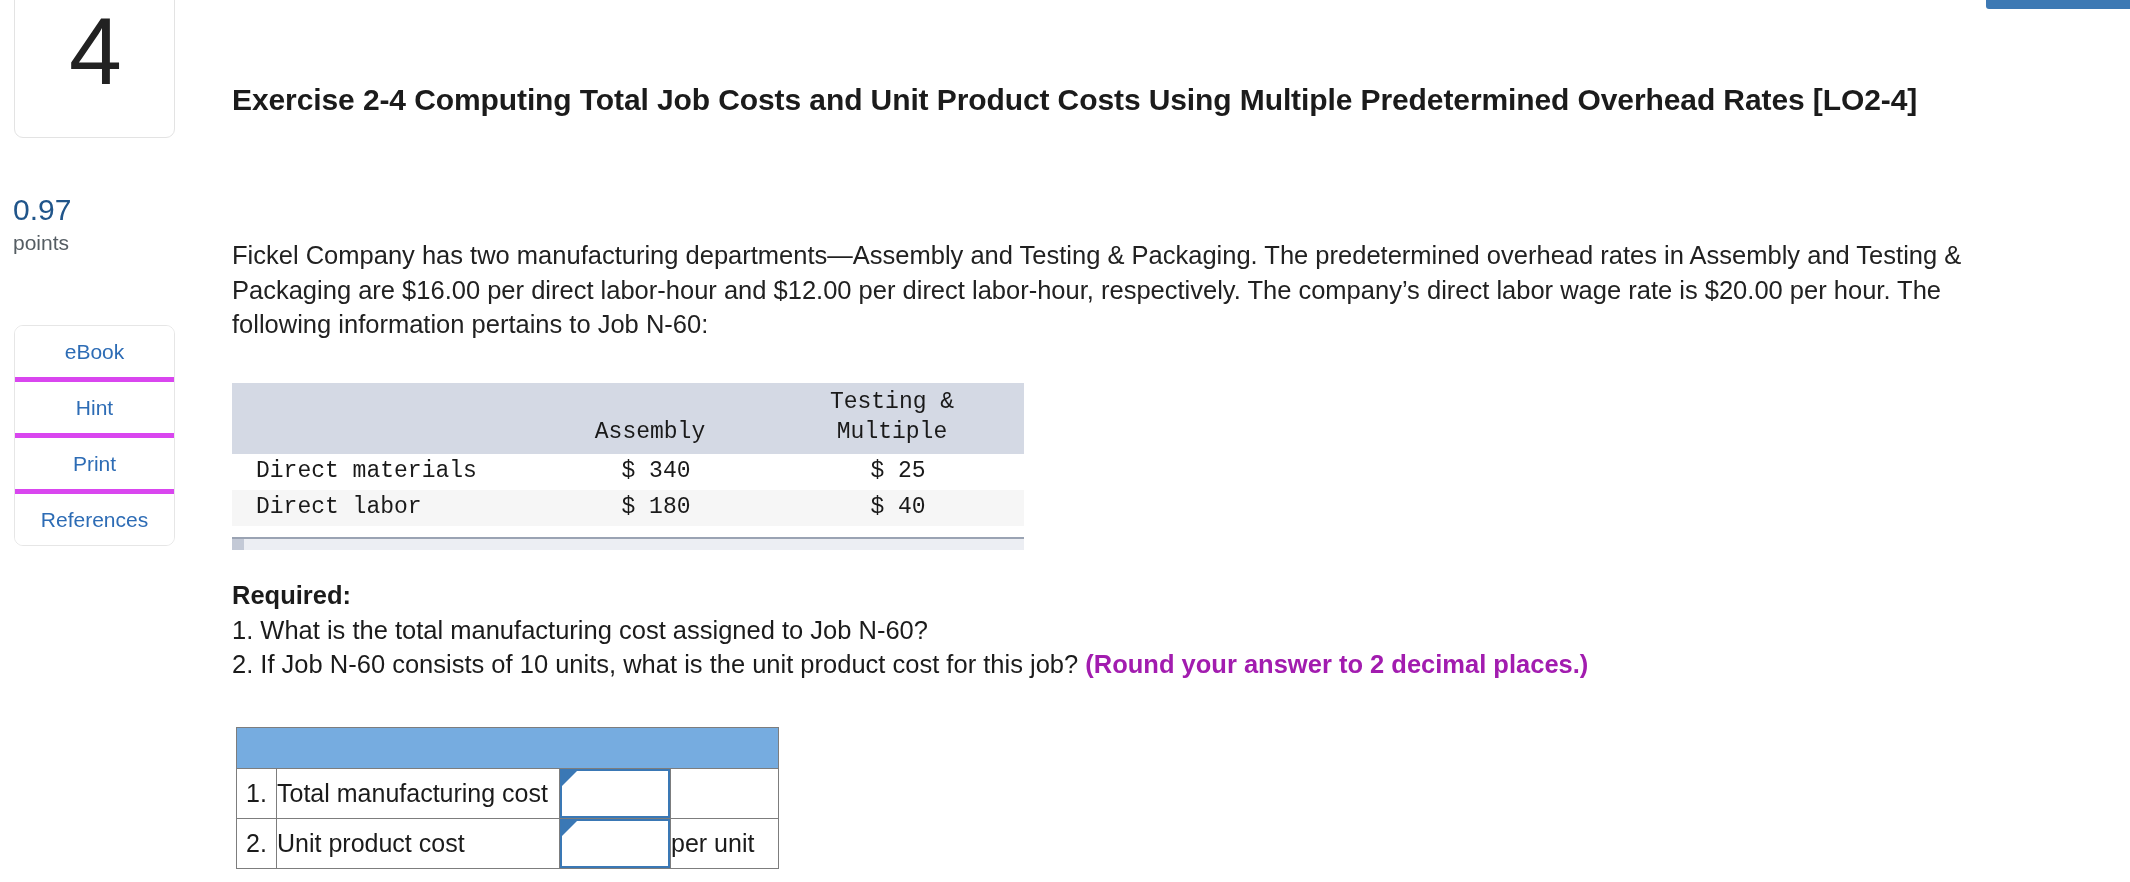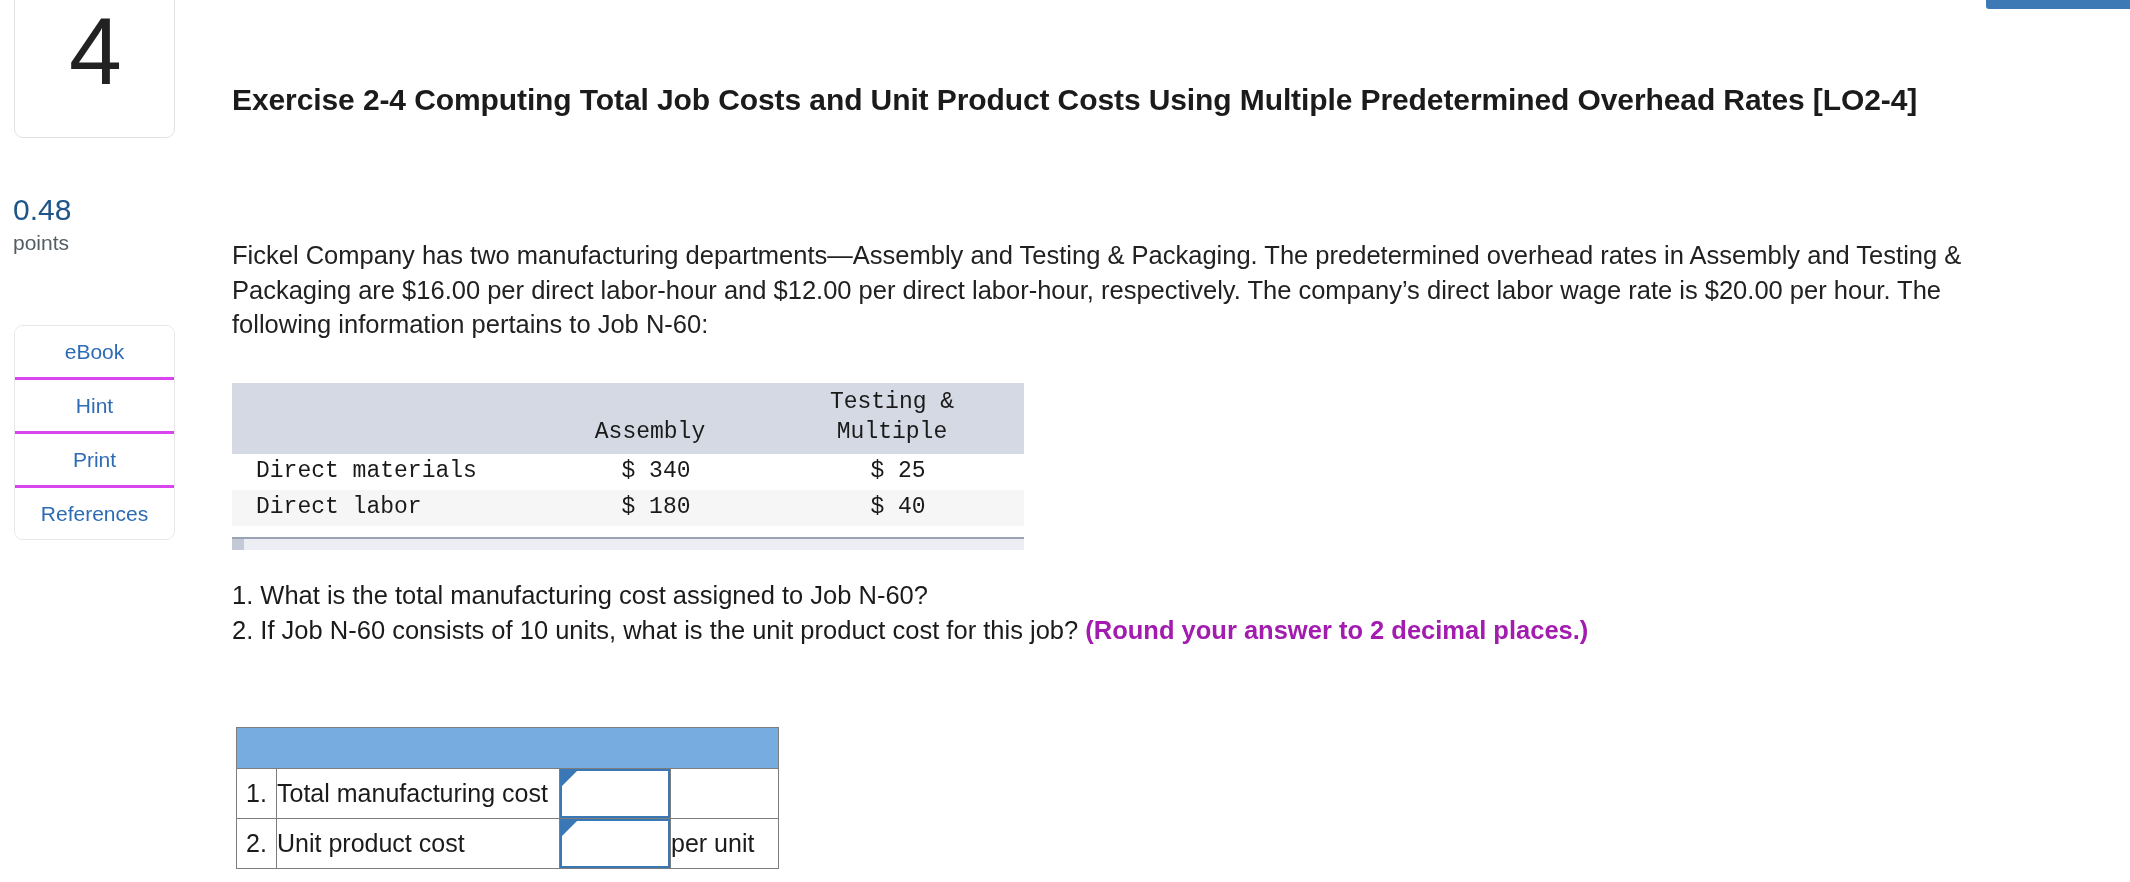--- a/index.html
+++ b/index.html
@@ -71,21 +71,21 @@
     border-radius: 9px;
     background: #fff;
     overflow: hidden;
   }
   .tool-link {
     display: block;
     text-align: center;
     font-size: 21px;
     color: #2d6cb5;
     padding: 14px 4px 13px;
-    border-bottom: 3px solid #d946ef;
+    border-bottom: 5px solid #d946ef;
     text-decoration: none;
     background: #fff;
     cursor: pointer;
   }
   .tool-link:last-child { border-bottom: none; }
 
   
   .main {
     position: absolute;
     left: 232px; top: 0;
@@ -237,21 +237,21 @@
 <div id="page">
 
   <div class="topbar-btn"></div>
 
   <div class="sidebar">
 
     <div class="qnum-box">
       <span class="qnum-text">4</span>
     </div>
 
-    <div class="points-val">0.48</div>
+    <div class="points-val">0.97</div>
     <div class="points-label">points</div>
 
     <div class="toolbox">
       <a class="tool-link">eBook</a>
       <a class="tool-link">Hint</a>
       <a class="tool-link">Print</a>
       <a class="tool-link">References</a>
     </div>
   </div>
 
@@ -282,20 +282,21 @@
             <td class="num">$ 40</td>
           </tr>
         </tbody>
       </table>
       <div class="table-scrollbar">
         <div class="thumb"></div>
       </div>
     </div>
 
     <div class="required">
+      <div class="rq-head">Required:</div>
       <div>1. What is the total manufacturing cost assigned to Job N-60?</div>
       <div><span>2. If Job N-60 consists of 10 units, what is the unit product cost for this job? </span><span class="rq-note">(Round your answer to 2 decimal places.)</span></div>
     </div>
 
     <div class="answer-wrap">
       <table class="answer-table">
         <tbody>
           <tr class="hdr">
             <td colspan="4"></td>
           </tr>

